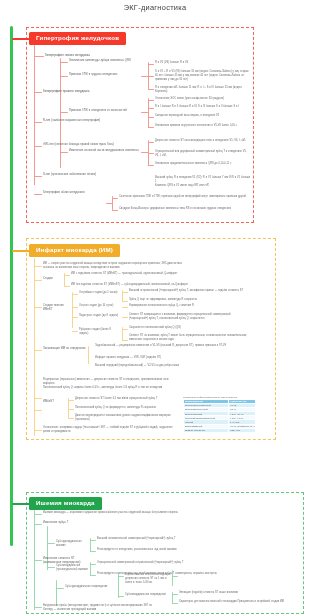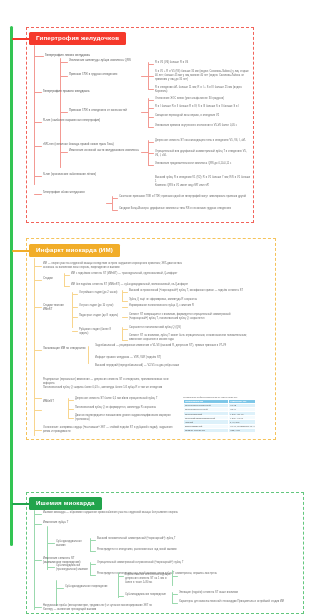--- a/index.html
+++ b/index.html
@@ -93,20 +93,21 @@
   }
   .tbl thead th{background:#7ec7e8;color:#ffffff;font-weight:bold;}
   .tbl tbody tr:nth-child(odd) td{background:#ddf1fa;}
   .tbl tbody tr:nth-child(even) td{background:#f4fbfe;}
 </style>
 </head>
 <body>
 
 <div id="canvas">
 
+  <div class="doc-title">ЭКГ-диагностика</div>
 
   <div class="root-spine"></div>
 
   <div class="sec-box red" style="left:26px;top:27px;width:228px;height:196px;"></div>
   <div class="head-stub red" style="left:12px;top:38px;width:18px;"></div>
   <div class="sec-head red" style="left:29px;top:32px;">Гипертрофия желудочков</div>
 
   <div class="vline c-red" style="left:34px;top:45px;height:140px;"></div>
 
   <div class="hline c-red" style="left:34px;top:56px;width:10px;"></div>

